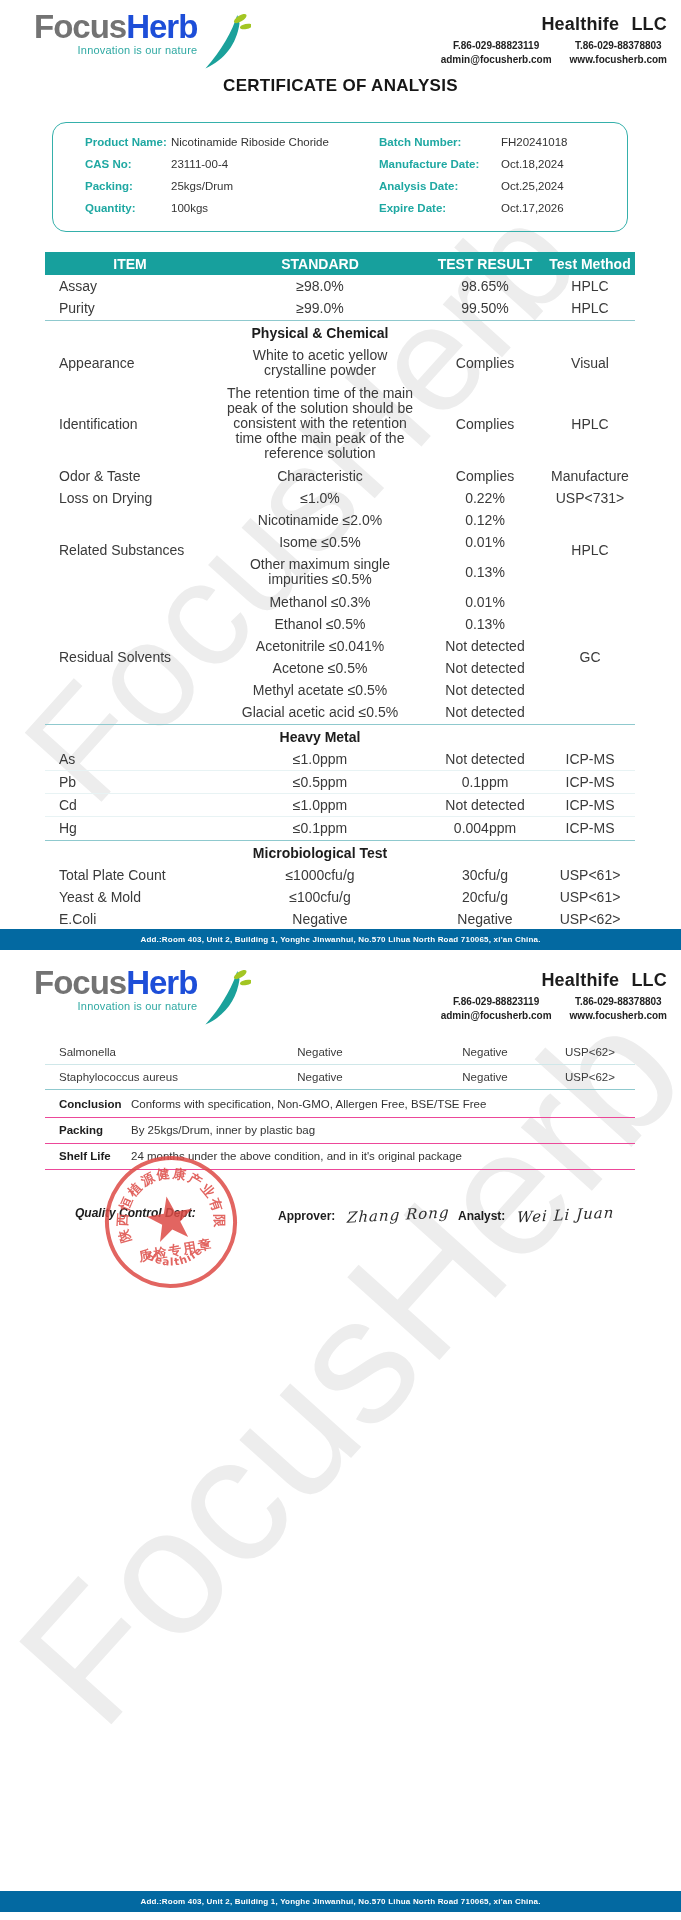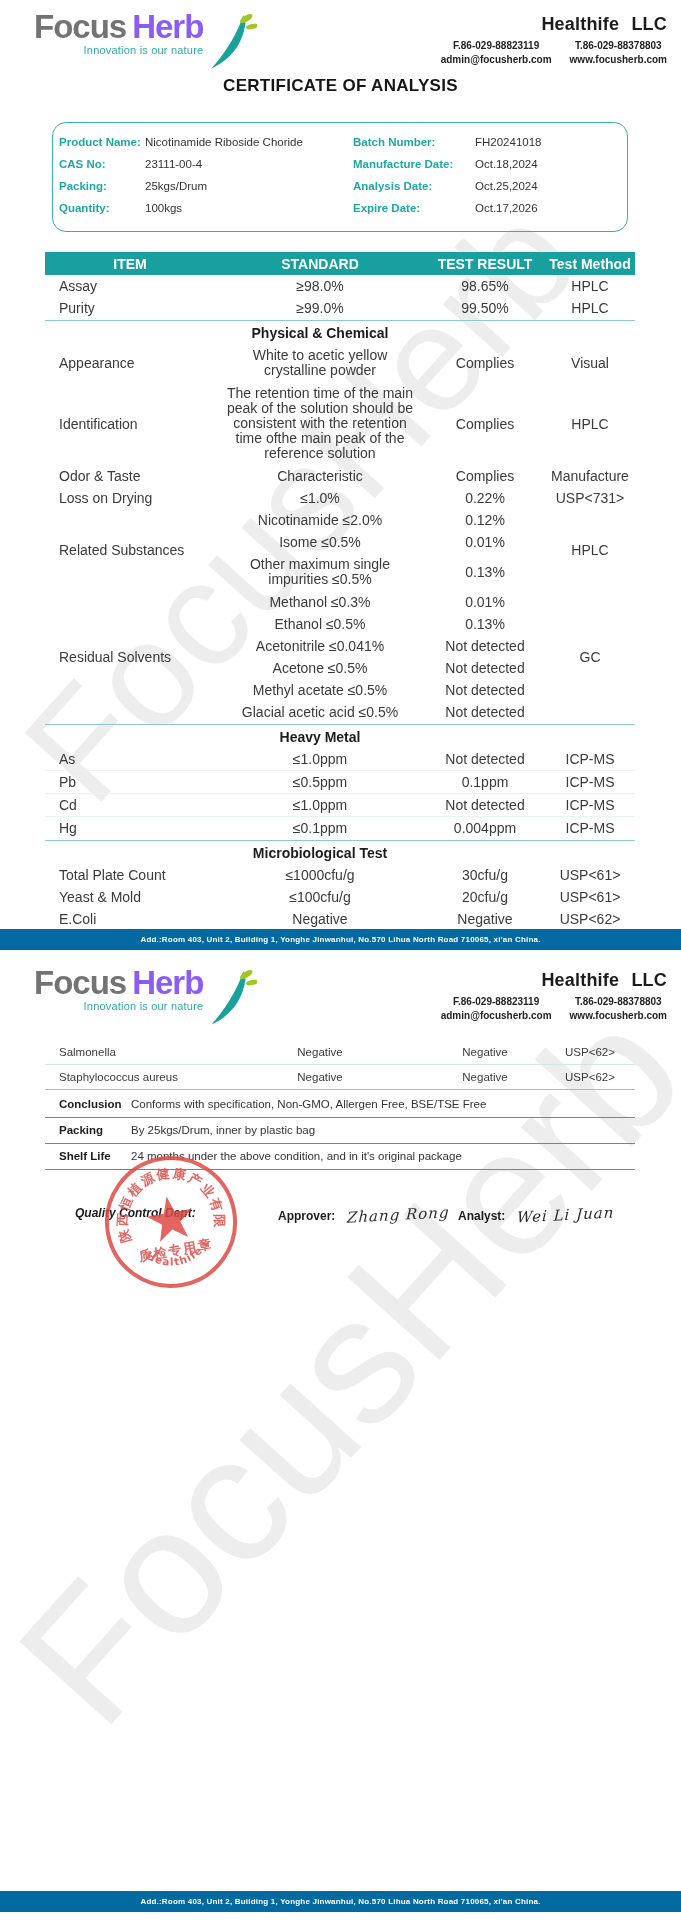--- a/index.html
+++ b/index.html
@@ -9,34 +9,34 @@
   .wm{position:absolute;white-space:nowrap;color:#ededed;font-weight:400;pointer-events:none;
       font-family:"Liberation Sans",sans-serif;z-index:0;}
   .wm1{font-size:150px;left:55px;top:690px;transform:rotate(-48deg);transform-origin:left center;}
   .wm2{font-size:180px;left:55px;top:1590px;transform:rotate(-48deg);transform-origin:left center;}
   .layer{position:absolute;z-index:1;}
   
   .hdr{left:34px;right:14px;display:flex;justify-content:space-between;align-items:flex-start;}
   .hdr1{top:10px;} .hdr2{top:966px;}
   .logo{display:flex;align-items:flex-start;}
   .wordmark{font-size:33px;font-weight:bold;letter-spacing:-1px;line-height:34px;}
-  .wm-focus{color:#737373;} .wm-herb{color:#8b5cf6;margin-left:6px;}
+  .wm-focus{color:#737373;} .wm-herb{color:#1d4ed8;}
   .tagline{font-size:11px;color:#2fa9a3;text-align:right;margin-top:0px;letter-spacing:.2px;}
   .leafmark{margin-left:2px;margin-top:2px;}
   .company{text-align:right;padding-top:4px;}
   .cname{font-size:18px;font-weight:bold;color:#1c1c1c;word-spacing:7px;letter-spacing:.2px;}
   .contact{display:grid;grid-template-columns:auto auto;gap:3px 18px;font-size:10px;font-weight:bold;
            color:#222;margin-top:5px;text-align:center;}
   
   .title{top:76px;left:0;width:100%;text-align:center;font-size:17px;font-weight:bold;color:#161616;
          letter-spacing:.3px;}
   
   .infobox{top:122px;left:52px;right:53px;height:100px;border:1.6px solid #35b0ab;border-radius:14px;
            display:grid;grid-template-columns:86px 208px 122px auto;grid-auto-rows:22px;
-           align-items:center;padding:8px 0 0 6px;font-size:11.5px;row-gap:0px;}
+           align-items:center;padding:8px 0 0 32px;font-size:11.5px;row-gap:0px;}
   .ilabel{color:#1fa8a2;font-weight:bold;}
   .ival{color:#333;}
   
   .coa{top:252px;left:45px;width:590px;font-size:14px;}
   .thead{display:flex;background:#17a09d;color:#fff;font-weight:bold;height:23px;align-items:center;}
   .trow{display:flex;align-items:center;min-height:22px;}
   .ci{width:170px;padding-left:14px;box-sizing:border-box;}
   .cs{width:210px;text-align:center;}
   .cr{width:120px;text-align:center;}
   .cm{width:90px;text-align:center;}

